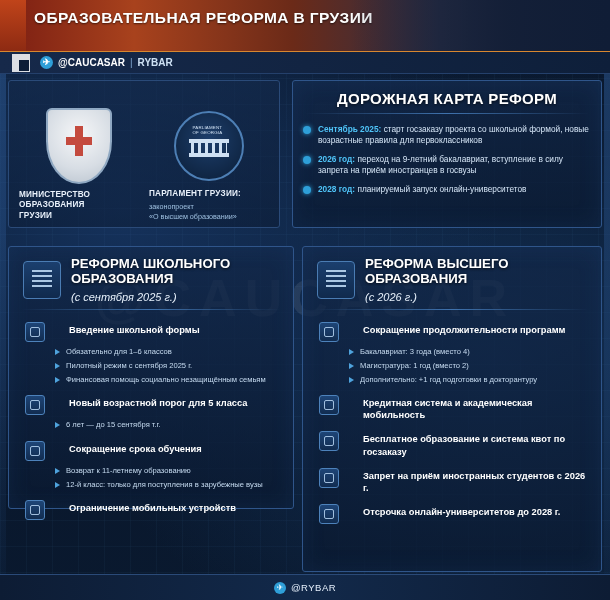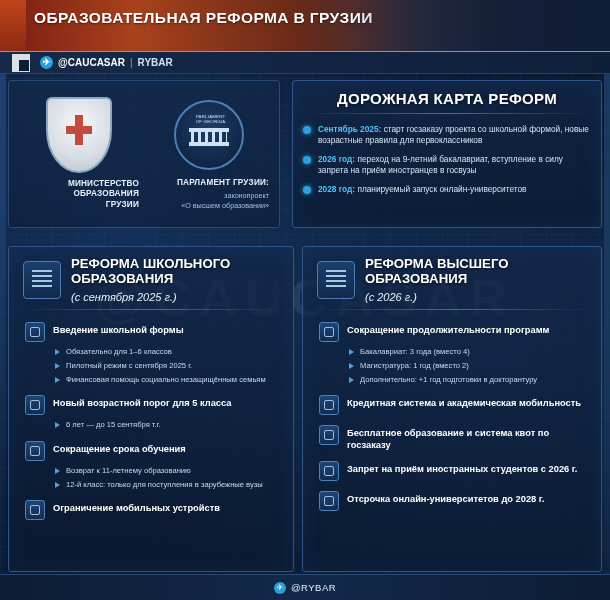--- a/index.html
+++ b/index.html
@@ -102,22 +102,22 @@
 
   
   .emblem-card {
     position: absolute; left: 8px; top: 80px;
     width: 272px; height: 148px;
     border: 1px solid #2a4a78;
     border-radius: 3px;
     background: linear-gradient(180deg, rgba(20,42,76,0.55), rgba(11,26,50,0.5));
   }
   .emb {
-    position: absolute; top: 16px;
-    width: 120px; text-align: right;
+    position: absolute; top: 27px;
+    width: 120px; text-align: left;
   }
   .emb.left { left: 10px; }
   .emb.right { left: 140px; }
   .shield {
     width: 66px; height: 76px; margin: 0 auto 6px;
     background: radial-gradient(circle at 50% 35%, #f6f7f8 0%, #d7dde4 60%, #b9c3ce 100%);
     border: 2px solid #8fa8c2;
     border-radius: 6px 6px 34px 34px / 6px 6px 44px 44px;
     position: relative;
   }
@@ -187,21 +187,21 @@
     font-size: 8.3px; color: #d6e6f7; line-height: 1.38;
   }
   .rm-bullet {
     flex: 0 0 auto; margin-top: 2px;
     width: 8px; height: 8px; border-radius: 50%;
     background: #2e9fd8; box-shadow: 0 0 5px #2e9fd8;
   }
   .rm-lbl { color: #4fc3f7; font-weight: 700; }
 
   
-  #school { left: 8px; top: 246px; width: 286px; height: 326px; }
+  #school { left: 8px; top: 246px; width: 286px; height: 263px; }
   #higher { left: 302px; top: 246px; width: 300px; height: 326px; }
   .bc-head { display: flex; align-items: center; gap: 10px; padding: 10px 10px 0 14px; }
   .bc-icon {
     flex: 0 0 auto;
     width: 38px; height: 38px; border-radius: 4px;
     background: linear-gradient(180deg, #1b3f6e, #102a4d);
     border: 1px solid #4a7cb3;
     position: relative;
   }
   .bc-icon::before {
@@ -210,21 +210,21 @@
     background:
       repeating-linear-gradient(180deg, #bcd8f2 0 2px, transparent 2px 5px);
     opacity: .9;
   }
   .bc-titles { text-align: left; }
   .bc-t1 { font-size: 13.2px; font-weight: 700; color: #fff; line-height: 1.12; text-shadow: 0 1px 3px rgba(0,0,0,.7); }
   .bc-t2 { font-size: 11px; font-style: italic; color: #e6f0fb; margin-top: 4px; }
 
   .items { margin: 12px 12px 0 16px; }
   .item { margin-bottom: 10px; }
-  .item-main { display: flex; align-items: flex-start; gap: 8px; }
+  .item-main { display: flex; align-items: flex-start; gap: 24px; }
   .sq-icon {
     flex: 0 0 auto;
     width: 20px; height: 20px; border-radius: 3px;
     background: linear-gradient(180deg, #1e4577, #112c50);
     border: 1px solid #4d82bb;
     position: relative;
   }
   .sq-icon::after {
     content: "";
     position: absolute; left: 4px; top: 4px; right: 4px; bottom: 4px;

